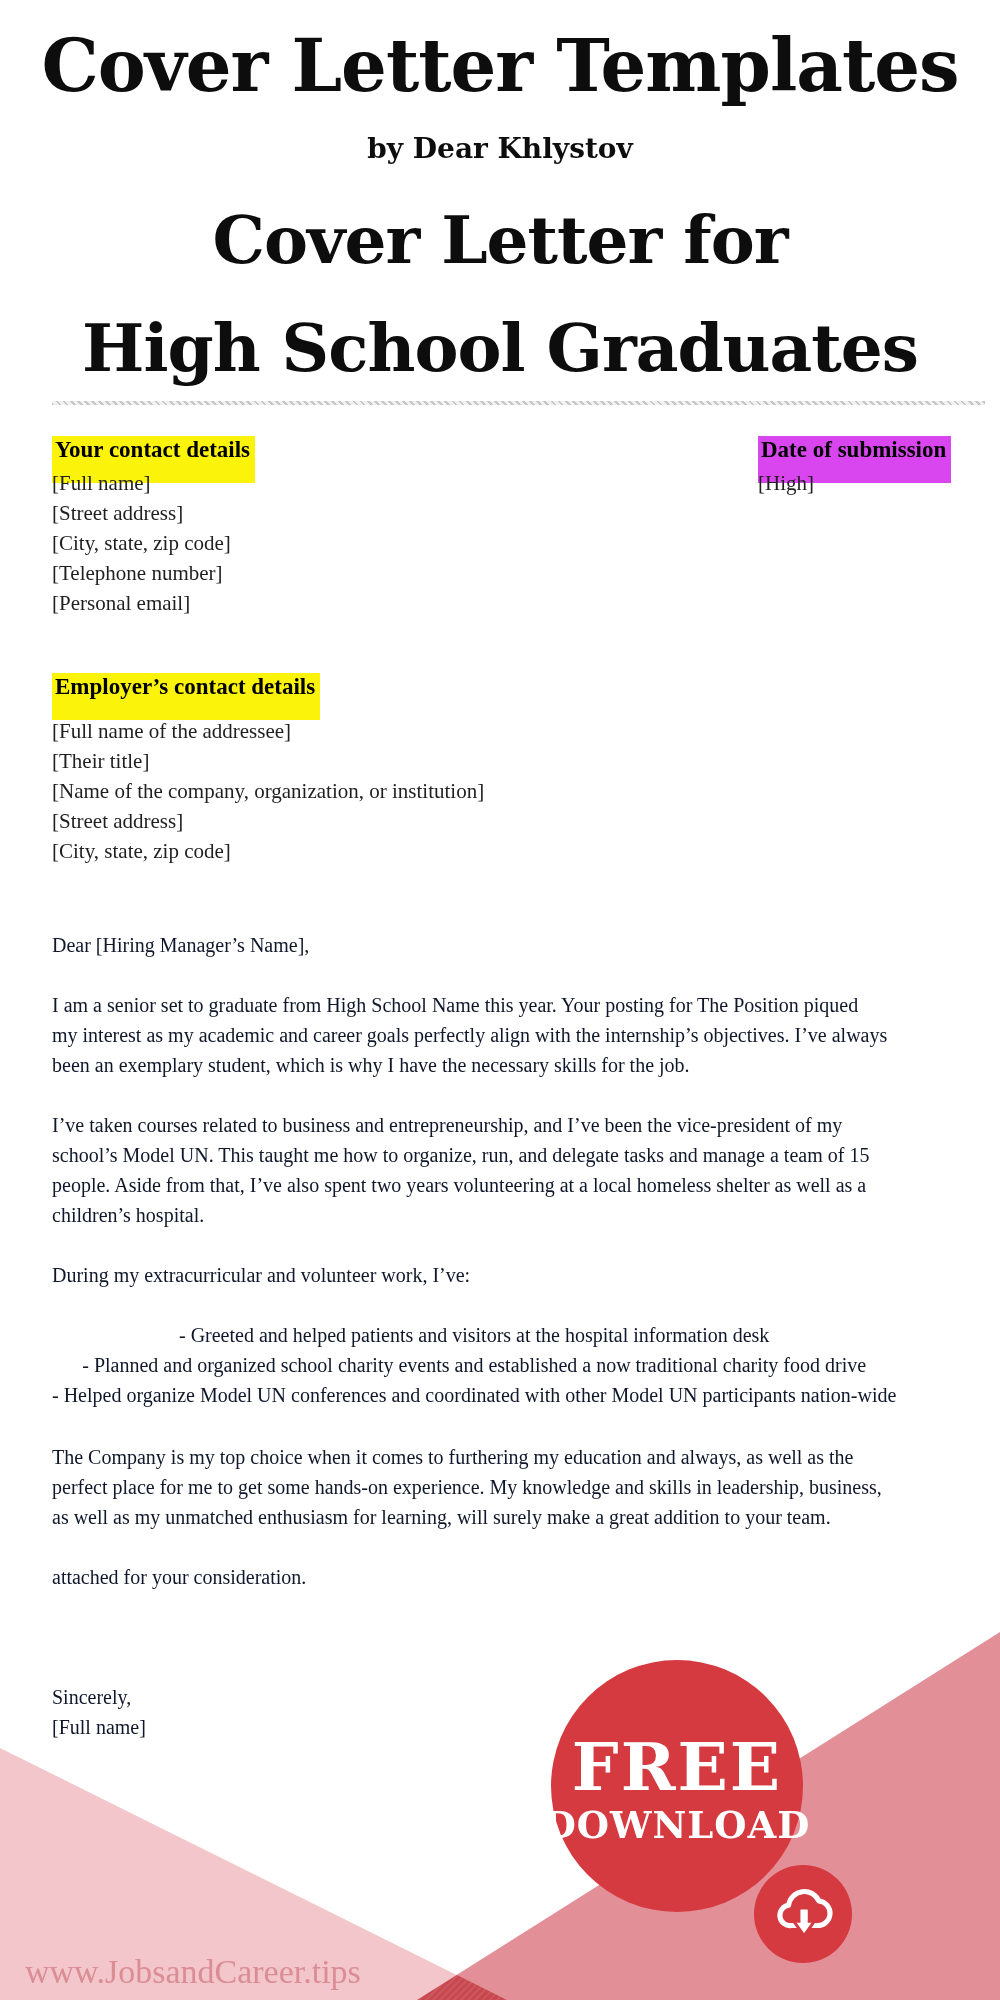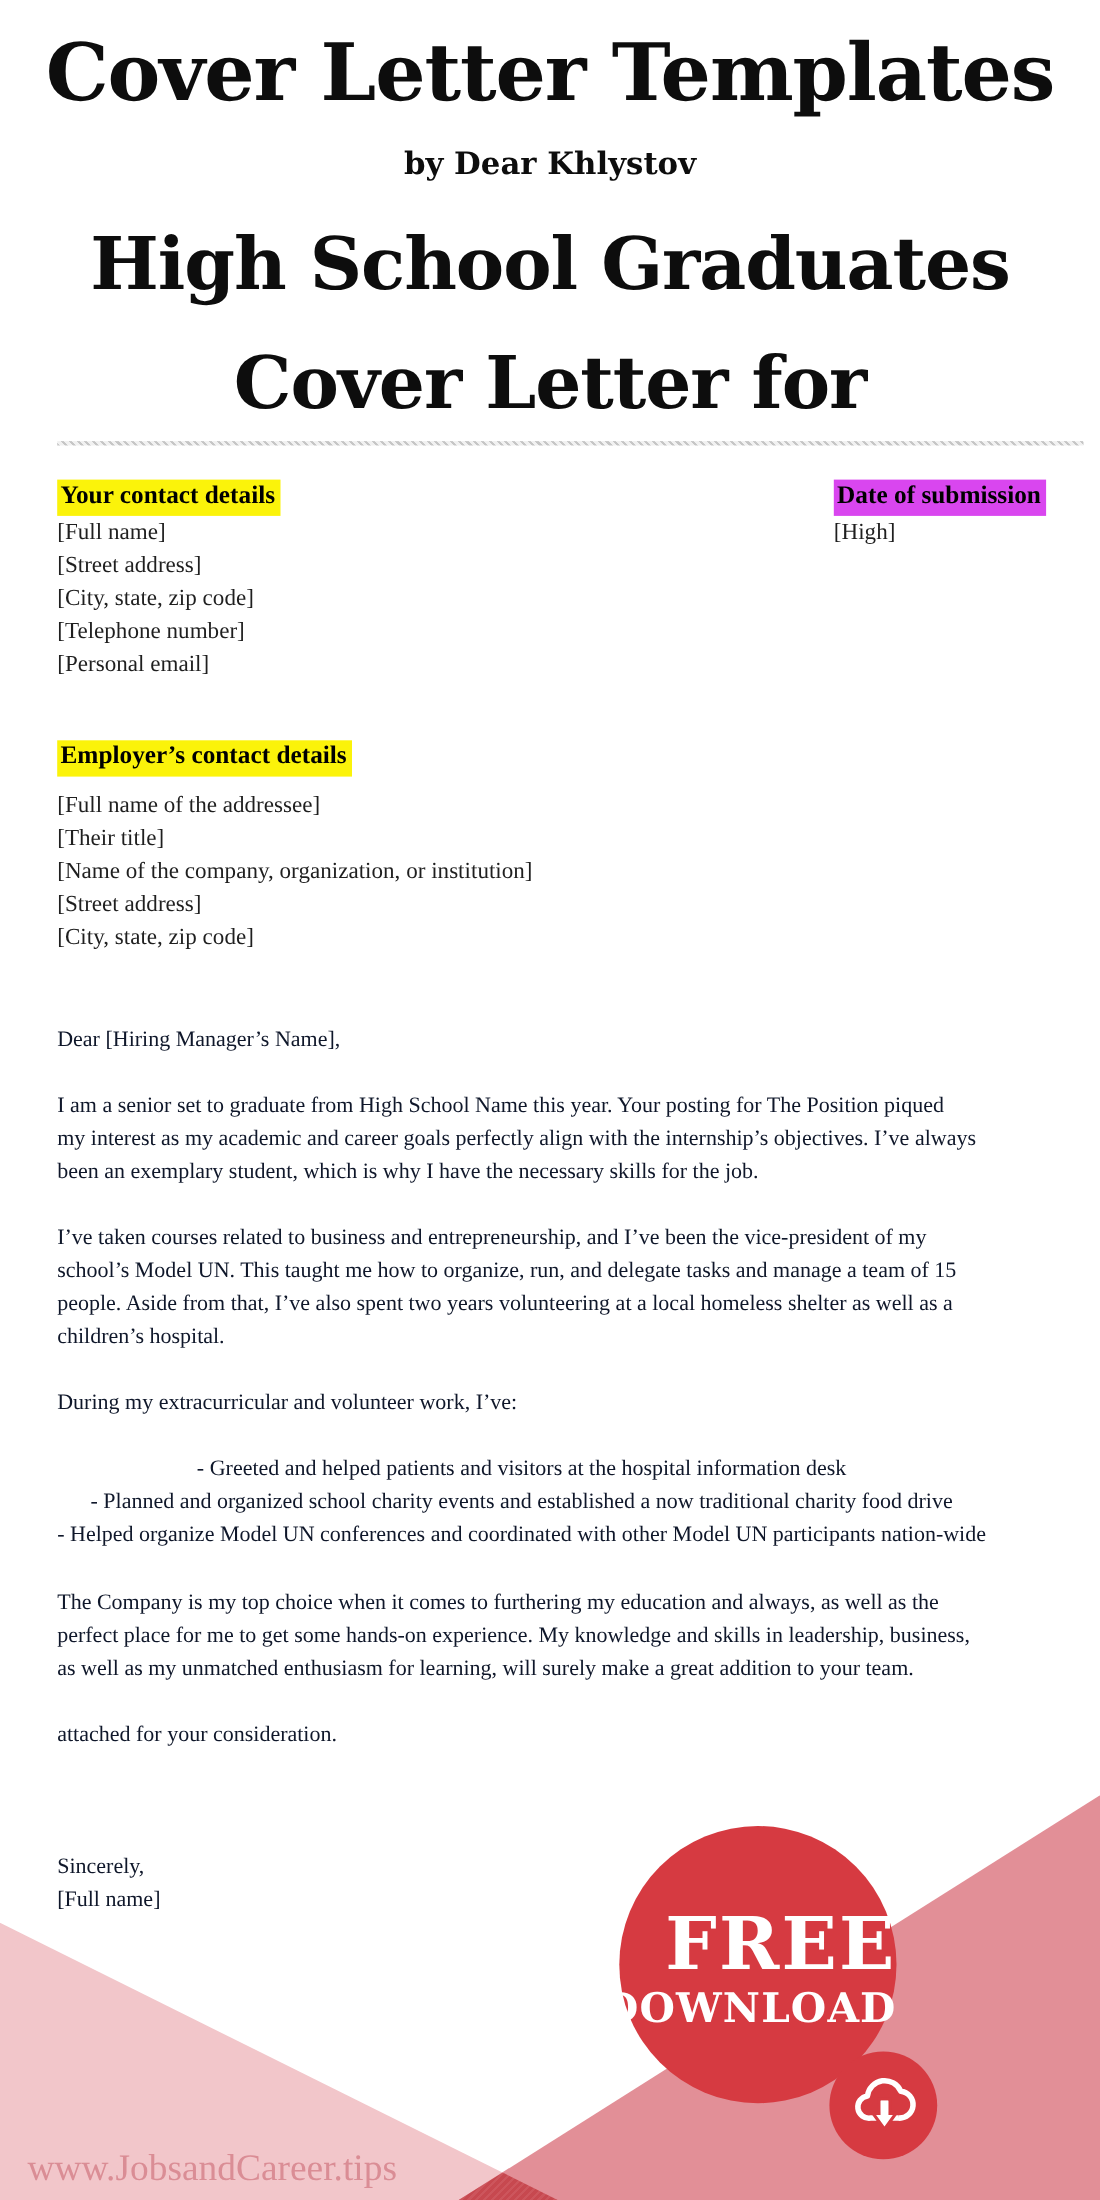--- a/index.html
+++ b/index.html
@@ -21,33 +21,33 @@
   .subtitle{
     top:186px;font-family:"DejaVu Serif", serif;font-weight:bold;
     font-size:66px;line-height:108px;letter-spacing:-1px;color:#0d0d0d;
   }
   .divider{
     top:401px;left:52px;width:933px;height:4px;
     background:repeating-linear-gradient(45deg,#c6c6c6 0 2px,#f1f1f1 2px 5px);
   }
   .hl-heading{
     font-family:"Liberation Serif", serif;font-weight:bold;font-size:23px;line-height:26px;
-    color:#000;display:inline-block;padding:1px 5px 6px 3px;
+    color:#000;display:inline-block;padding:1px 5px 20px 3px;
   }
   .linelist div, .bodyline{
     font-size:21px;line-height:30px;white-space:nowrap;color:#1f1f1f;
   }
   .letterlist div{
     font-size:20px;line-height:30px;white-space:nowrap;color:#0f172a;
   }
   .tri{position:absolute;left:0;top:1600px;width:1000px;height:400px;}
   .badge-circle{
     position:absolute;left:551px;top:1660px;width:252px;height:252px;border-radius:50%;
-    display:flex;flex-direction:column;align-items:flex-end;justify-content:center;
-    text-align:center;cursor:pointer;margin-left:12px;
+    display:flex;flex-direction:column;align-items:center;justify-content:center;
+    text-align:center;cursor:pointer;
   }
   .badge-free{
     font-family:"DejaVu Serif", serif;font-weight:bold;font-size:66px;line-height:70px;
     color:#ffffff;letter-spacing:2px;margin-top:8px;
   }
   .badge-download{
     font-family:"DejaVu Serif", serif;font-weight:bold;font-size:37px;line-height:46px;
     color:#ffffff;letter-spacing:1px;
   }
   .dl-circle{
@@ -60,22 +60,22 @@
   }
 </style>
 </head>
 <body>
 
 <div id="canvas">
 
   <div class="abs center doc-title">Cover Letter Templates</div>
   <div class="abs center byline">by Dear Khlystov</div>
   <div class="abs center subtitle">
+    <div>Cover Letter for</div>
     <div>High School Graduates</div>
-    <div>Cover Letter for</div>
   </div>
 
   <div class="abs divider"></div>
 
   <div class="abs" style="left:52px;top:436px;">
     <span class="hl-heading" style="background:#fbf30a;">Your contact details</span>
   </div>
   <div class="abs linelist" style="left:52px;top:468px;">
       <div>[Full name]</div>
       <div>[Street address]</div>

